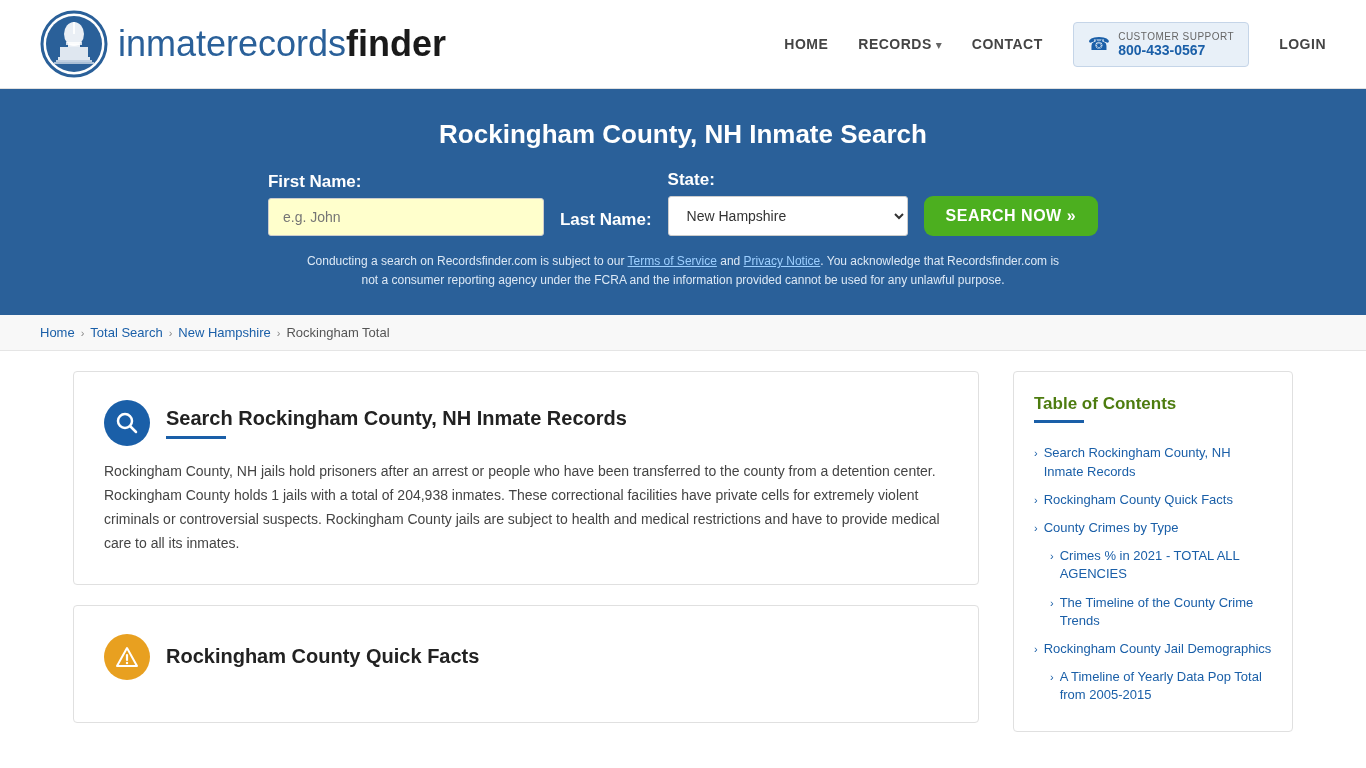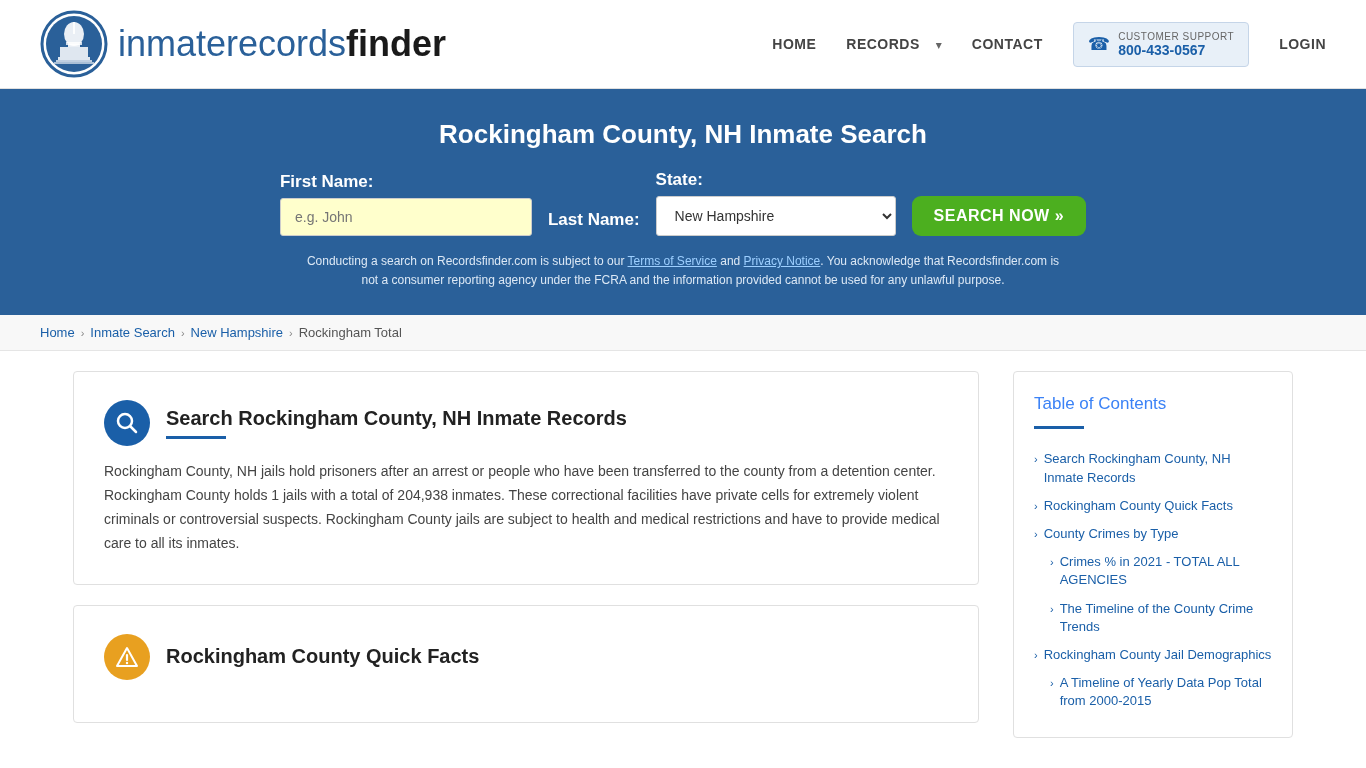--- a/index.html
+++ b/index.html
@@ -42,21 +42,21 @@
       font-weight: 700;
       color: #444;
       text-transform: uppercase;
       cursor: pointer;
       text-decoration: none;
       letter-spacing: 0.5px;
     }
     #records-nav {
       display: flex;
       align-items: center;
-      gap: 16px;
+      gap: 4px;
     }
     #customer-support-btn {
       background: #e8f0f8;
       border: 1px solid #c5d5e8;
       border-radius: 4px;
       padding: 8px 14px;
       display: flex;
       align-items: center;
       gap: 8px;
       cursor: pointer;
@@ -118,21 +118,21 @@
       font-weight: 600;
       margin-bottom: 6px;
     }
     .form-input {
       background: #ffffcc;
       border: 1px solid #ccc;
       border-radius: 3px;
       padding: 10px 14px;
       font-size: 14px;
       color: #999;
-      width: 252px;
+      width: 276px;
       outline: none;
     }
     #state-select {
       background: #fff;
       border: 1px solid #ccc;
       border-radius: 3px;
       padding: 10px 14px;
       font-size: 14px;
       color: #333;
       width: 240px;
@@ -251,23 +251,23 @@
 
     
     #toc-card {
       background: #fff;
       border: 1px solid #e0e0e0;
       border-radius: 4px;
       padding: 22px 20px;
     }
     #toc-title {
       font-size: 17px;
-      font-weight: 400;
-      color: #3b82f6;
-      margin-bottom: 12px;
+      font-weight: 700;
+      color: #4d7c0f;
+      margin-bottom: 6px;
     }
     #toc-divider {
       height: 3px;
       background: #1a5fa8;
       width: 50px;
       margin-bottom: 16px;
     }
     .toc-item {
       display: flex;
       align-items: flex-start;
@@ -382,21 +382,21 @@
     <a>Terms of Service</a> 
     and 
     <a>Privacy Notice</a>. 
     You acknowledge that Recordsfinder.com is not a consumer reporting agency under the FCRA and the information provided cannot be used for any unlawful purpose.
   </div>
 </section>
 
 <div id="breadcrumb">
   <a class="bc-link">Home</a>
   <span class="bc-sep">›</span>
-  <a class="bc-link">Inmate Search</a>
+  <a class="bc-link">Total Search</a>
   <span class="bc-sep">›</span>
   <a class="bc-link">New Hampshire</a>
   <span class="bc-sep">›</span>
   <span class="bc-current">Rockingham Total</span>
 </div>
 
 <div id="main-content">
   <div id="content-left">
 
     <div class="content-card">
@@ -456,18 +456,18 @@
           <div class="toc-item toc-sub">
             <span class="toc-chevron">›</span>
             <span>The Timeline of the County Crime Trends</span>
           </div>
           <div class="toc-item">
             <span class="toc-chevron">›</span>
             <span>Rockingham County Jail Demographics</span>
           </div>
           <div class="toc-item toc-sub">
             <span class="toc-chevron">›</span>
-            <span>A Timeline of Yearly Data Pop Total from 2000-2015</span>
+            <span>A Timeline of Yearly Data Pop Total from 2005-2015</span>
           </div>
         </div>
     </div>
   </div>
 </div>
 
 </body></html>

